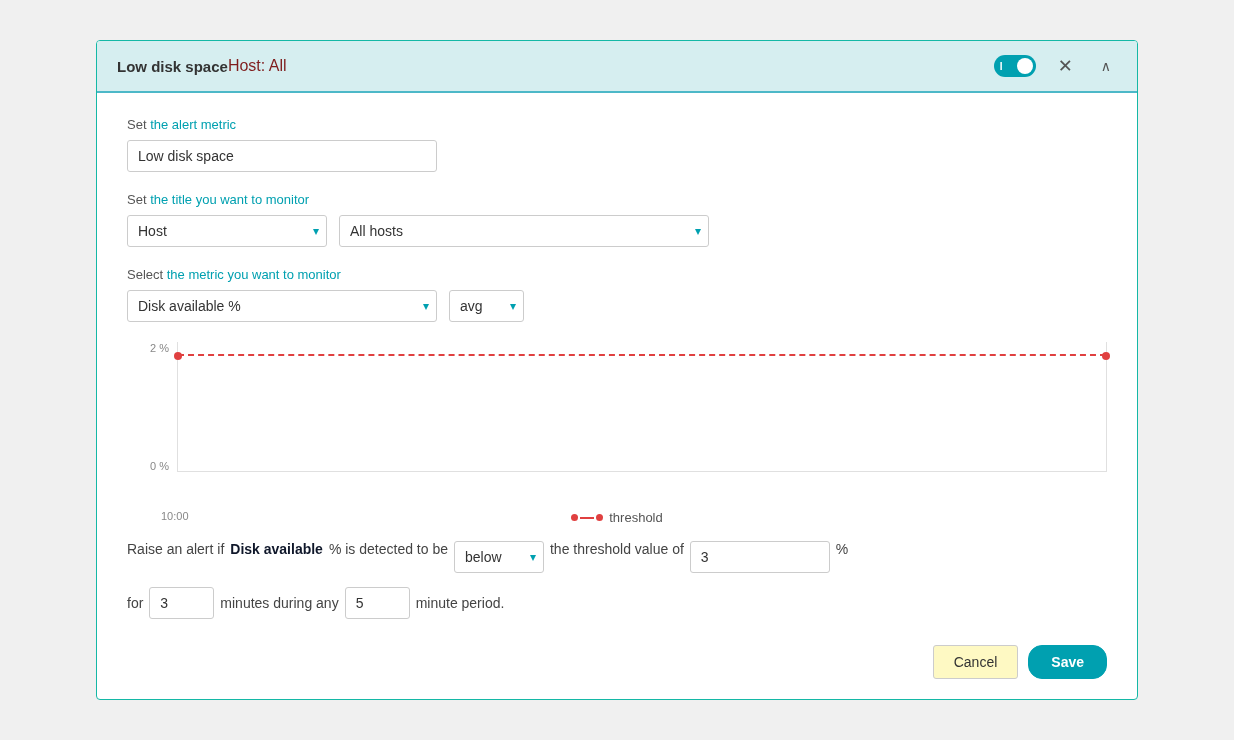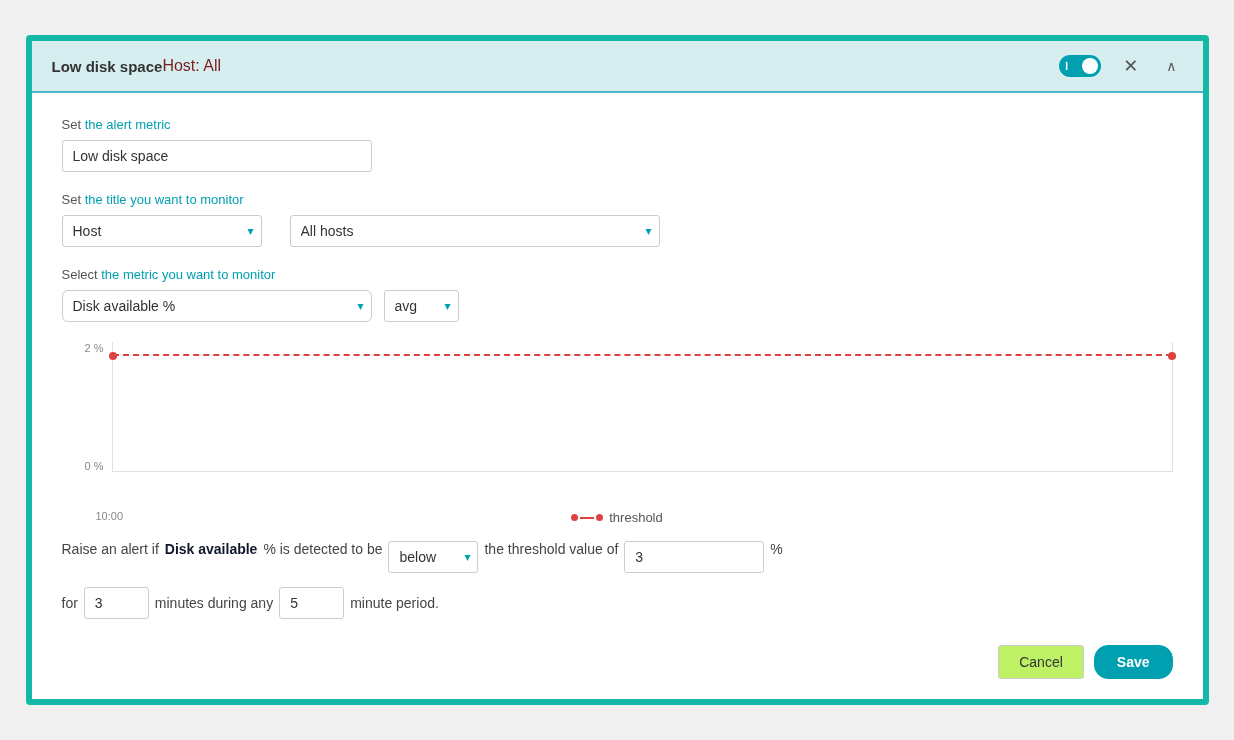--- a/index.html
+++ b/index.html
@@ -6,23 +6,23 @@
     body {
       font-family: Arial, sans-serif;
       font-size: 14px;
       background: #f0f0f0;
       display: flex;
       align-items: center;
       justify-content: center;
       min-height: 100vh;
     }
     .modal {
-      width: 1183px;
+      width: 1042px;
       background: #fff;
-      border: 6px solid #14b8a6;
+      border: 1px solid #14b8a6;
       border-radius: 4px;
       overflow: hidden;
     }
     .modal-header {
       background: #d6eef0;
       display: flex;
       align-items: center;
       padding: 10px 20px;
       border-bottom: 2px solid #4db8c8;
       min-height: 52px;
@@ -110,21 +110,21 @@
       width: 310px;
       border: 1px solid #ccc;
       border-radius: 3px;
       padding: 7px 10px;
       font-size: 14px;
       color: #333;
       outline: none;
     }
     .scope-row {
       display: flex;
-      gap: 28px;
+      gap: 12px;
       align-items: center;
     }
     .select-wrap {
       position: relative;
       display: inline-block;
     }
     .select-btn {
       border: 1px solid #ccc;
       border-radius: 3px;
       background: #fff;
@@ -151,21 +151,20 @@
     .all-hosts-select {
       width: 370px;
     }
     .metric-row {
       display: flex;
       gap: 12px;
       align-items: center;
     }
     .metric-select {
       width: 310px;
-      border-radius: 6px;
     }
     .avg-select {
       width: 75px;
     }
     .chart-area {
       margin: 16px 0 8px;
       position: relative;
       height: 160px;
     }
     .chart-container {
@@ -292,21 +291,21 @@
       color: #333;
       outline: none;
     }
     .footer-row {
       display: flex;
       justify-content: flex-end;
       gap: 10px;
       padding-top: 6px;
     }
     .cancel-btn {
-      background: #bef264;
+      background: #fef9c3;
       border: 1px solid #ccc;
       border-radius: 3px;
       padding: 8px 20px;
       font-size: 14px;
       cursor: pointer;
       color: #333;
     }
     .save-btn {
       background: #00a0b0;
       border: 1px solid #00a0b0;

